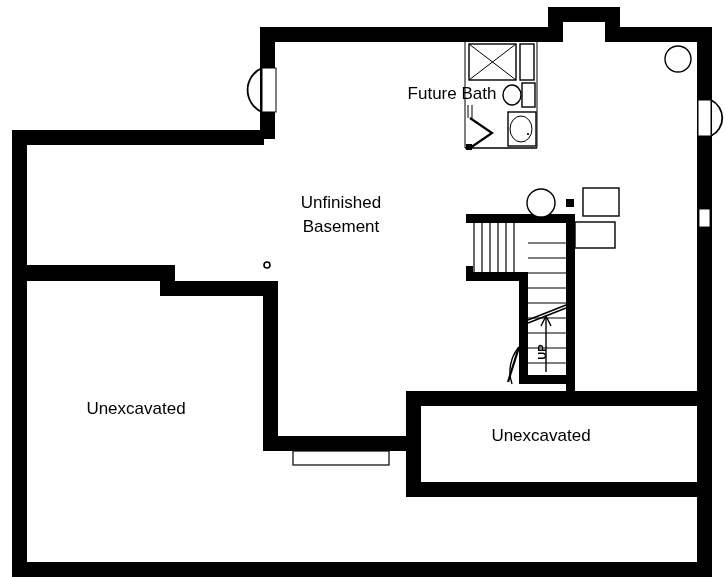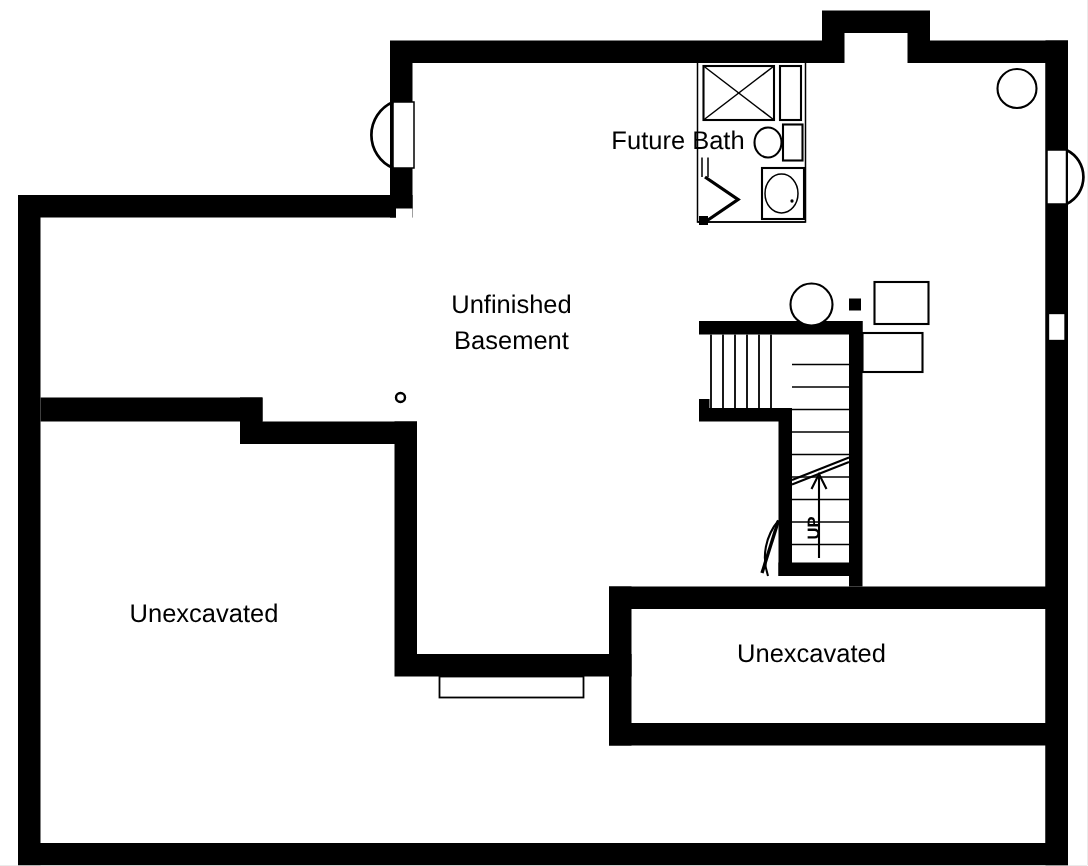--- a/index.html
+++ b/index.html
@@ -11,21 +11,21 @@
   body {
     width: 725px;
     height: 577px;
     overflow: hidden;
     font-family: "Liberation Sans", sans-serif;
   }
   #plan-root {
     position: relative;
     width: 725px;
     height: 577px;
-    background: #a3a3a3;
+    background: #bef264;
   }
   svg#floorplan {
     display: block;
     width: 725px;
     height: 577px;
   }
   .wall {
     fill: #000000;
   }
   .fixture-line {

